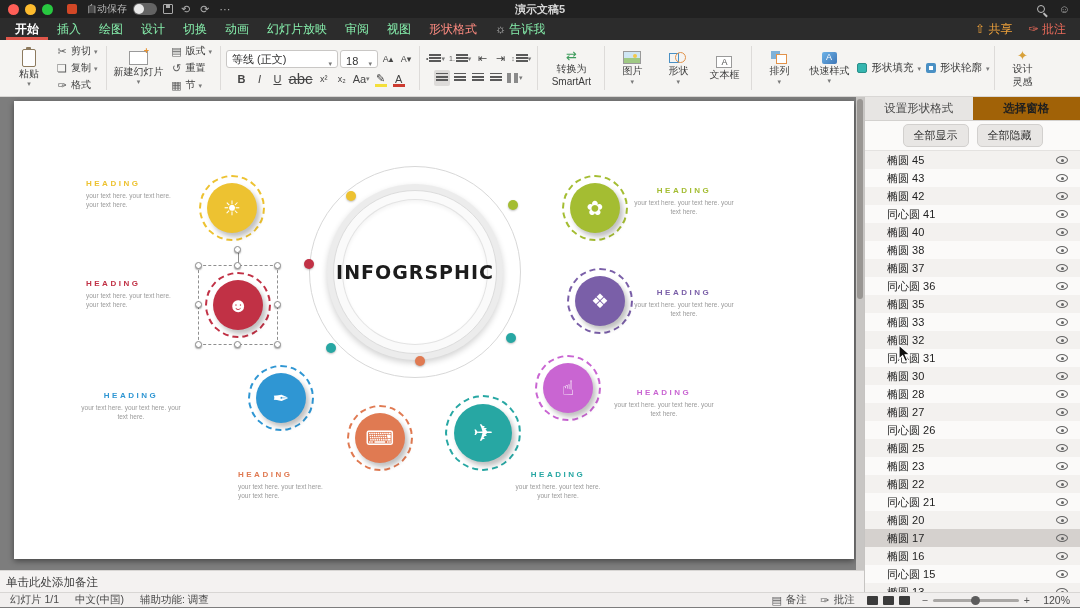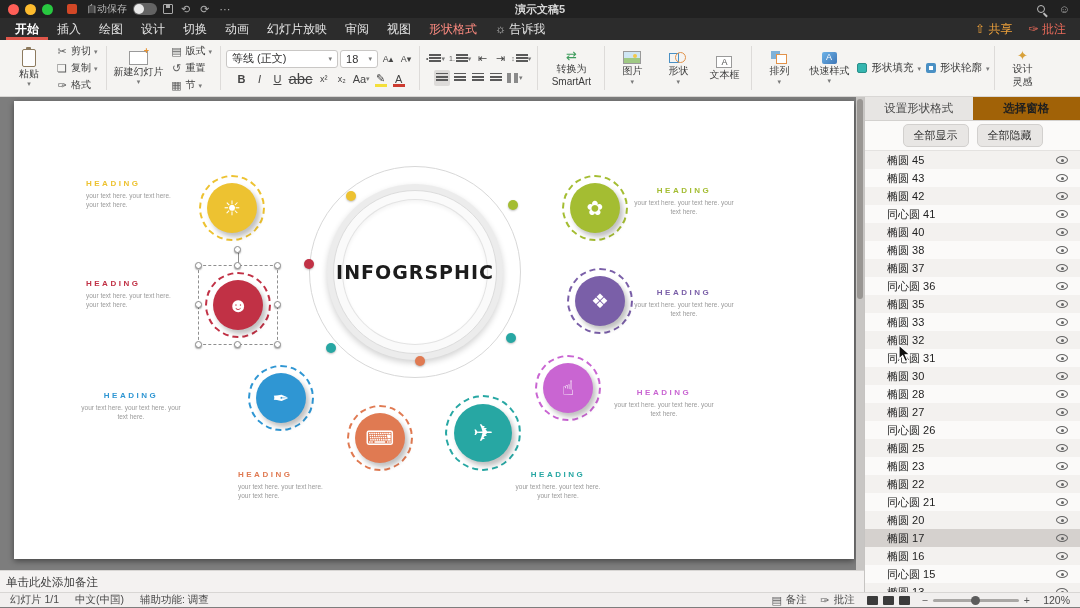--- a/index.html
+++ b/index.html
@@ -14,21 +14,21 @@
   .toggle::after{content:"";position:absolute;left:1px;top:1px;width:10px;height:10px;border-radius:50%;background:#e8e8e8}
   .tb-ico{color:#a9a9a9;font-size:11px;line-height:1;padding:0 2px}
   .save-icon{width:10px;height:10px;border:1.5px solid #a9a9a9;border-radius:1px;position:relative;display:inline-block}
   .save-icon::before{content:"";position:absolute;left:2px;top:0;width:4px;height:3px;background:#a9a9a9}
   .tb-title{position:absolute;left:0;right:0;text-align:center;color:#d6d6d6;font-size:11px;font-weight:bold;pointer-events:none}
   .tb-right{margin-left:auto;display:flex;align-items:center;gap:12px;z-index:2}
   .mag{position:relative;width:8px;height:8px;border:1.5px solid #bdbdbd;border-radius:50%;display:inline-block}
   .mag::after{content:"";position:absolute;right:-4px;bottom:-3px;width:5px;height:1.5px;background:#bdbdbd;transform:rotate(45deg)}
   
   .tabbar{height:22px;background:#2c2c2c;display:flex;align-items:stretch;padding-left:6px;font-size:12px}
-  .tab{color:#e5e5e5;line-height:22px;padding:0 9px;white-space:nowrap;cursor:default}
+  .tab{color:#86efac;line-height:22px;padding:0 9px;white-space:nowrap;cursor:default}
   .tab.active{color:#ffffff;font-weight:bold;box-shadow:inset 0 -3px 0 #e0564a}
   .tab.contextual{color:#ff8b80}
   .tab.tellme::before{content:"☼ ";color:#bdbdbd}
   .tabbar-right{margin-left:auto;display:flex;align-items:center;gap:16px;padding-right:14px;white-space:nowrap}
   .share-btn{color:#efa23b;font-size:12px}
   .comment-btn{color:#ea6a5a;font-size:12px}
   
   .ribbon{height:57px;background:#f5f4f2;border-bottom:1px solid #d9d7d5;display:flex;align-items:stretch;padding:2px 4px;overflow:hidden;color:#3c3c3c}
   .rg{display:flex;align-items:center;gap:2px;padding:0 3px}
   .sep{width:1px;background:#dddbd9;margin:4px 2px}
@@ -36,21 +36,21 @@
   .col3{display:flex;flex-direction:column;justify-content:center;gap:1px;font-size:10px}
   .sbtn{display:flex;align-items:center;gap:3px;height:16px;padding:0 3px;white-space:nowrap}
   .gi{font-size:11px;color:#5f5f5f;min-width:12px;text-align:center;line-height:1}
   .caret{font-size:7px;color:#7a7a7a;line-height:1}
   .clip-icon{width:14px;height:18px;border:1.5px solid #8c7a5e;border-radius:2px;position:relative;background:#fdfdfd}
   .clip-icon::before{content:"";position:absolute;left:3px;top:-3px;width:5px;height:3px;background:#8c7a5e;border-radius:1px}
   .ns-icon{width:19px;height:14px;background:#fff;border:1px solid #9a9a9a;position:relative}
   .ns-icon::after{content:"+";position:absolute;right:-2px;top:-6px;font-size:9px;color:#e8912d;font-weight:bold}
   .fg{display:flex;flex-direction:column;justify-content:center;gap:3px}
   .frow{display:flex;align-items:center;gap:2px}
-  .combo{background:#fff;border:1px solid #c9c7c5;border-radius:3px;height:18px;display:flex;align-items:center;padding:0 5px;font-size:11px;color:#333;gap:4px}
+  .combo{background:#fff;border:1px solid #c9c7c5;border-radius:3px;height:18px;display:flex;align-items:flex-end;padding:0 5px;font-size:11px;color:#333;gap:4px}
   .combo .caret{margin-left:auto}
   .combo.name{width:112px}.combo.size{width:38px}
   .tbtn{min-width:16px;height:16px;display:flex;align-items:center;justify-content:center;font-size:11px;color:#444;border-radius:2px;position:relative;padding:0 1px}
   .tbtn.active{background:#dddbd9}
   .b{font-weight:bold}.i{font-style:italic}.u{text-decoration:underline}.s{text-decoration:line-through;font-size:15px}
   .supsub{font-size:9px}
   .bar{position:absolute;bottom:0;left:2px;right:2px;height:3px}
   .bar.yellow{background:#f4df3a}.bar.red{background:#cc3b2f}
   .bars{width:12px;height:10px;background:repeating-linear-gradient(to bottom,#5a5a5a 0 1.5px,transparent 1.5px 3.2px)}
   .cols-icon{width:12px;height:10px;background:repeating-linear-gradient(to right,#8a8a8a 0 4px,transparent 4px 7px)}

